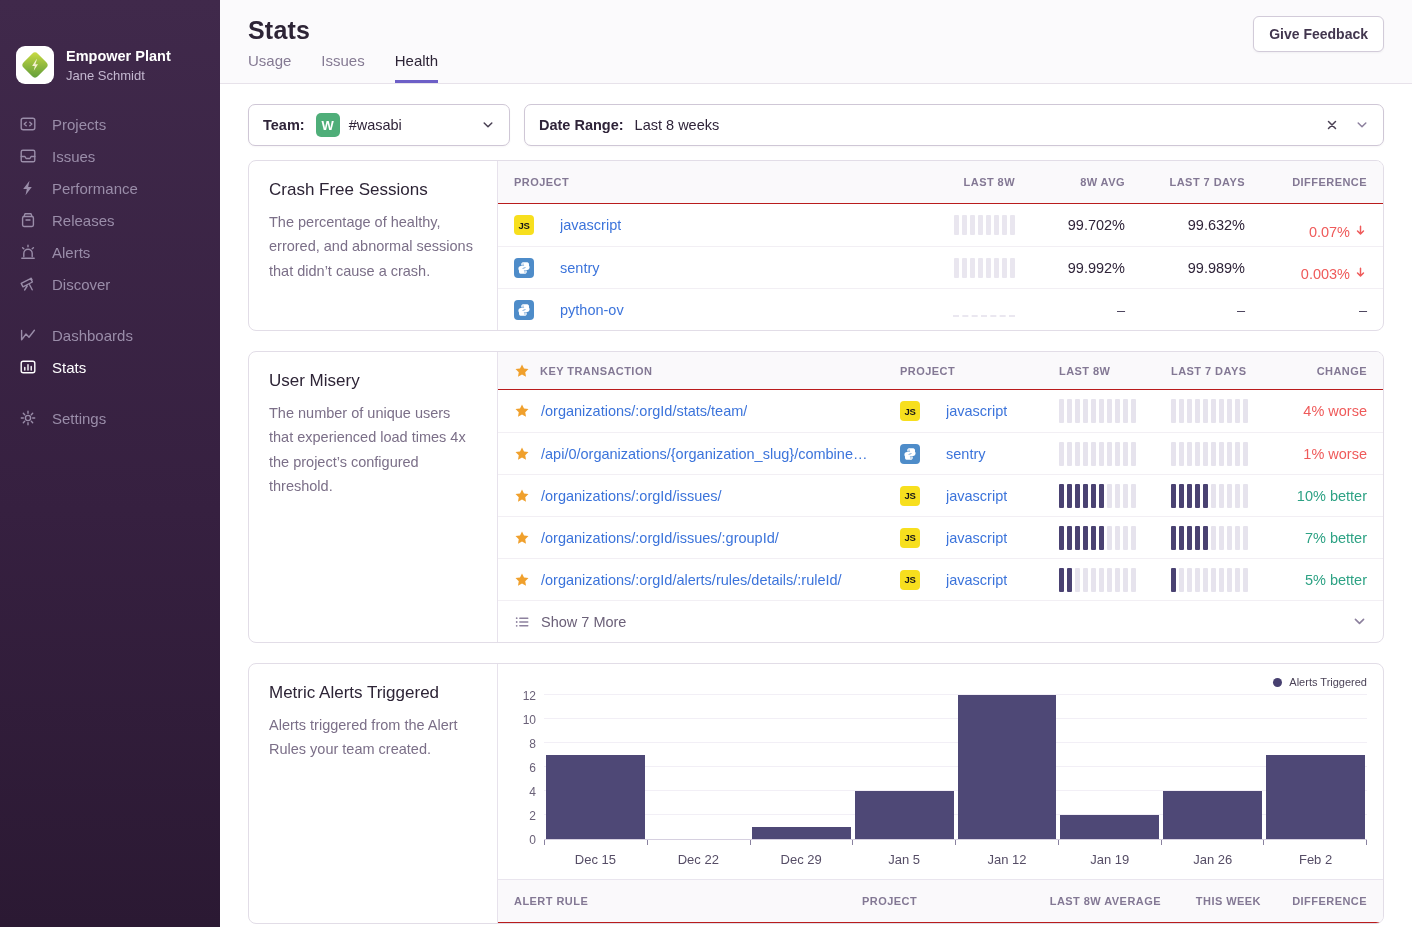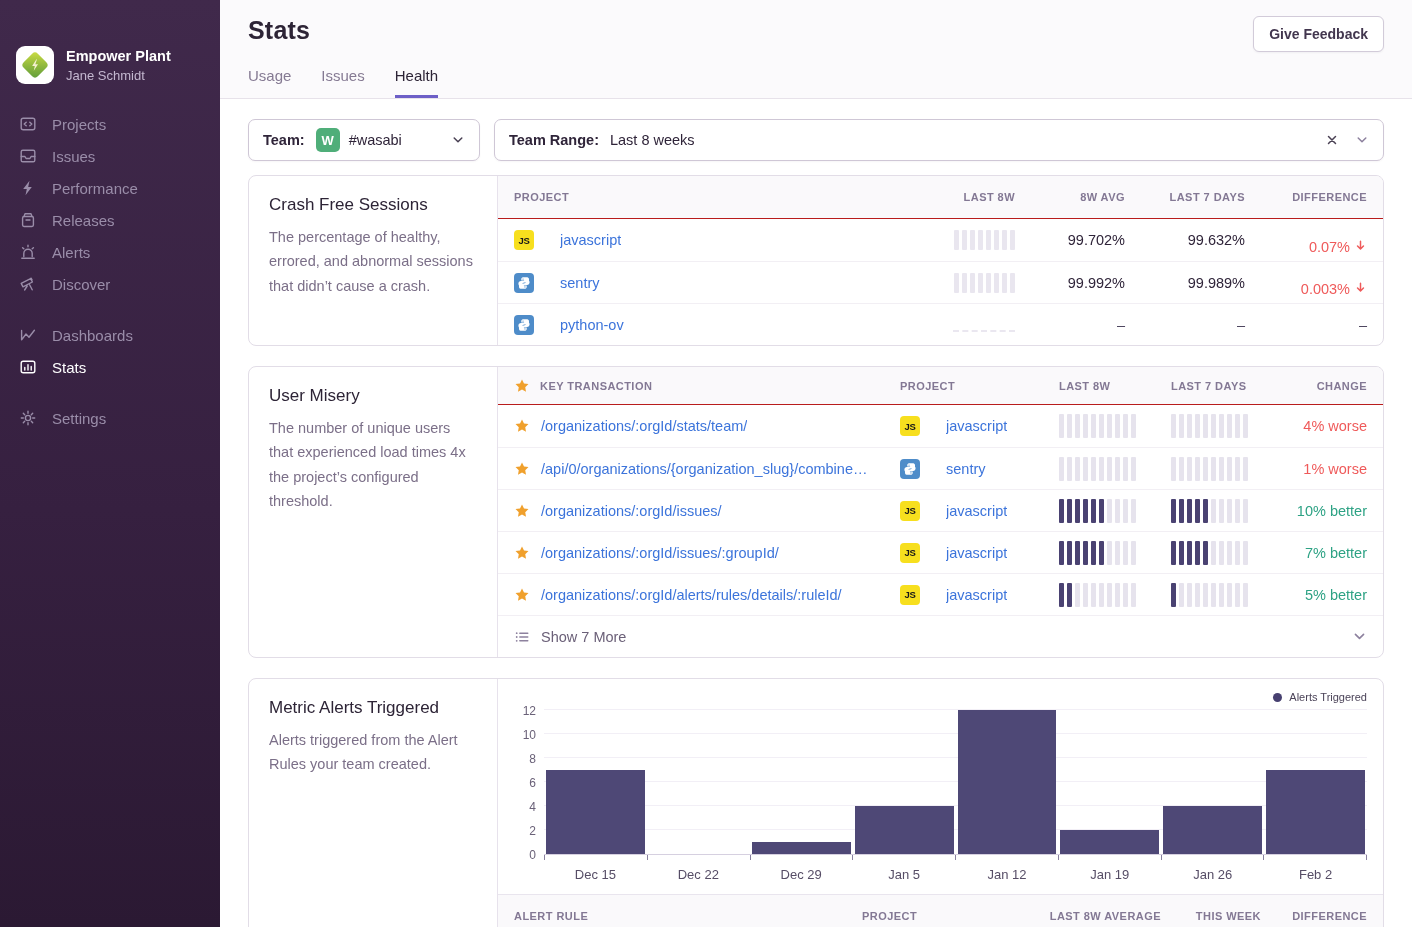--- a/index.html
+++ b/index.html
@@ -20,29 +20,29 @@
   .nav-item .nicon { width:18px; height:18px; flex:none; display:flex; align-items:center; justify-content:center; color:inherit; }
   .nav-item.active { color:#fff; }
   .nav-item svg { display:block; }
 
   
   .main { flex:1; min-width:0; display:flex; flex-direction:column; }
   .page-header { background:#fbfafc; border-bottom:1px solid #e7e2ea; padding:16px 28px 0; flex:none; }
   .ph-top { display:flex; justify-content:space-between; align-items:flex-start; }
   .page-title { font-size:25px; font-weight:bold; color:#2d2436; letter-spacing:.2px; }
   .feedback-btn { background:#fff; border:1px solid #d2cbd9; border-radius:6px; padding:9px 15px; font-size:14px; font-weight:bold; color:#42364e; box-shadow:0 1px 2px rgba(40,30,60,.05); cursor:pointer; font-family:inherit; }
-  .tabs { display:flex; gap:30px; margin-top:15px; }
+  .tabs { display:flex; gap:30px; }
   .tab { font-size:15px; color:#857a93; padding-bottom:11px; border-bottom:3px solid transparent; cursor:pointer; }
   .tab.active { color:#2d2436; border-bottom-color:#6d5fc7; }
 
   
   .content { padding:20px 28px; flex:1; background:#fff; }
   .filter-row { display:flex; gap:14px; }
   .select-box { display:flex; align-items:center; height:42px; border:1px solid #cfc7d6; border-radius:7px; background:#fff; padding:0 14px; box-shadow:0 1px 2px rgba(40,30,60,.04); cursor:pointer; }
-  .team-box { width:232px; flex:none; }
+  .team-box { width:262px; flex:none; }
   .date-box { flex:1; }
   .f-label { font-weight:bold; font-size:14.5px; margin-right:11px; }
   .team-avatar { width:24px; height:24px; border-radius:5px; background:#4fae79; color:#fff; font-size:13px; font-weight:bold; display:flex; align-items:center; justify-content:center; margin-right:9px; flex:none; }
   .f-value { font-size:14.5px; }
   .spacer { flex:1; }
   .icon-grey { color:#8d819e; display:flex; }
   .icon-dark { color:#4a4154; display:flex; cursor:pointer; }
   .date-box .icon-grey { margin-left:16px; }
 
   .panel { display:flex; border:1px solid #e2dde7; border-radius:8px; margin-top:20px; background:#fff; overflow:hidden; }
@@ -239,21 +239,21 @@
           <span class="team-avatar">W</span>
           <span class="f-value">#wasabi</span>
           <span class="spacer"></span>
           <span class="icon-dark">
             <svg width="14" height="14" viewBox="0 0 14 14" fill="none" stroke="currentColor" stroke-width="1.5" stroke-linecap="round" stroke-linejoin="round">
                 <path d="M3.2 5l3.8 3.8L10.8 5"></path>
               </svg>
           </span>
         </div>
         <div class="select-box date-box">
-          <span class="f-label">Team Range:</span>
+          <span class="f-label">Date Range:</span>
           <span class="f-value">Last 8 weeks</span>
           <span class="spacer"></span>
           <span class="icon-dark">
             <svg width="14" height="14" viewBox="0 0 14 14" fill="none" stroke="currentColor" stroke-width="1.5" stroke-linecap="round">
                 <path d="M3.5 3.5l7 7M10.5 3.5l-7 7"></path>
               </svg>
           </span>
           <span class="icon-grey">
             <svg width="14" height="14" viewBox="0 0 14 14" fill="none" stroke="currentColor" stroke-width="1.5" stroke-linecap="round" stroke-linejoin="round">
                 <path d="M3.2 5l3.8 3.8L10.8 5"></path>

